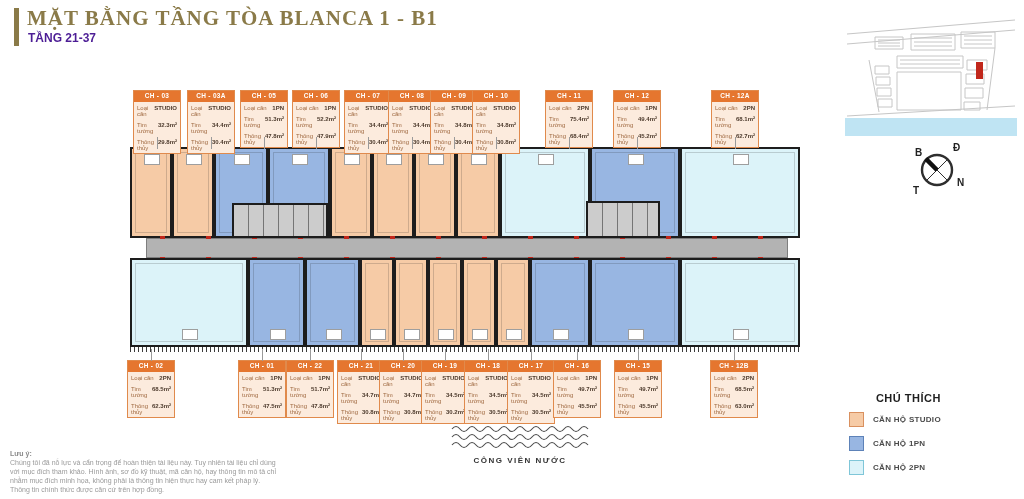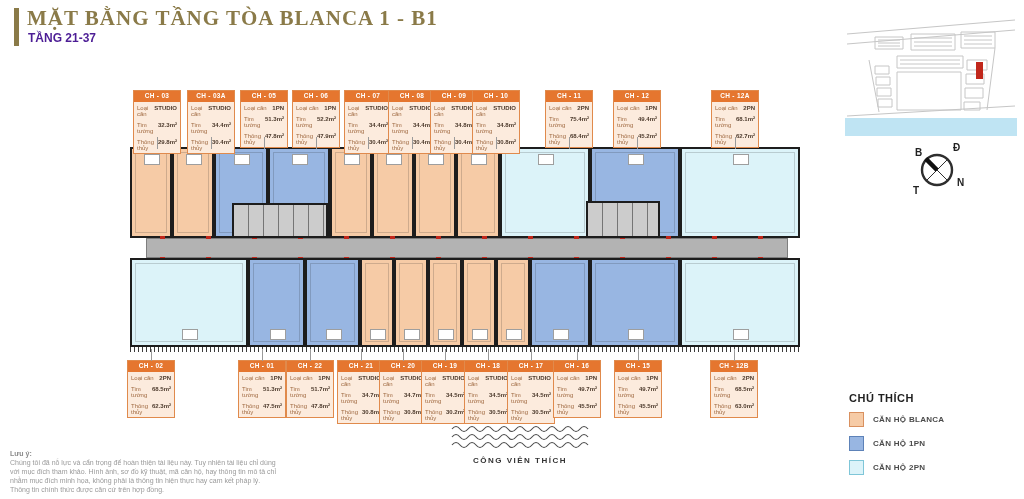--- a/index.html
+++ b/index.html
@@ -34,21 +34,21 @@
     border:1px solid #7e7e7e;box-sizing:border-box;}
   .door-ticks{position:absolute;left:30px;right:30px;height:3px;
     background:repeating-linear-gradient(90deg,#c1271b 0 5px,transparent 5px 46px);}
   .core{position:absolute;background:#cccccc;border:2px solid #1d1d1d;box-sizing:border-box;
     background-image:repeating-linear-gradient(90deg,transparent 0 14px,rgba(30,30,30,.5) 14px 15px);}
   .hatch{position:absolute;left:0;right:0;height:5px;
     background:repeating-linear-gradient(90deg,#3c3c3c 0 1px,transparent 1px 4px);}
 
   
   #legend{position:absolute;left:849px;top:392px;}
-  .legend-title{font-size:11px;font-weight:bold;color:#1f1f1f;margin-bottom:8px;letter-spacing:.5px;}
+  .legend-title{font-size:11px;font-weight:bold;color:#1f1f1f;margin-bottom:8px;letter-spacing:.5px;text-align:right;}
   .legend-row{display:flex;align-items:center;margin-bottom:9px;}
   .legend-swatch{width:15px;height:15px;box-sizing:border-box;margin-right:9px;}
   .legend-label{font-size:8px;font-weight:bold;color:#4a4a4a;letter-spacing:.3px;}
 
   
   #waterpark{position:absolute;left:440px;top:424px;width:160px;text-align:center;}
   #waterpark .wp-label{font-size:8px;font-weight:bold;color:#333;letter-spacing:1.5px;margin-top:2px;}
 
   
   #disclaimer{position:absolute;left:10px;top:449px;width:345px;font-size:7px;color:#9a9a9a;line-height:1.3;}
@@ -497,41 +497,41 @@
           <span class="uval">63.0m²</span>
         </div>
       </div>
       <div class="leader" style="left: 734px; top: 349px; height: 12px;"></div>
     </div>
 
   <div id="legend">
     <div class="legend-title">CHÚ THÍCH</div>
     <div class="legend-row">
       <div class="legend-swatch" id="sw0" style="background: rgb(246, 203, 166); border: 1px solid rgb(217, 144, 95);"></div>
-      <div class="legend-label">CĂN HỘ BLANCA</div>
+      <div class="legend-label">CĂN HỘ STUDIO</div>
     </div>
     <div class="legend-row">
       <div class="legend-swatch" id="sw1" style="background: rgb(152, 182, 226); border: 1px solid rgb(93, 130, 184);"></div>
       <div class="legend-label">CĂN HỘ 1PN</div>
     </div>
     <div class="legend-row">
       <div class="legend-swatch" id="sw2" style="background: rgb(220, 243, 249); border: 1px solid rgb(127, 198, 216);"></div>
       <div class="legend-label">CĂN HỘ 2PN</div>
     </div>
   </div>
 
   <div id="waterpark">
     <svg width="140" height="26" viewBox="0 0 140 26">
       <g stroke="#4a4a4a" stroke-width="1.2" fill="none">
         <path d="M2,5 q4,-5 8,0 t8,0 t8,0 t8,0 t8,0 t8,0 t8,0 t8,0 t8,0 t8,0 t8,0 t8,0 t8,0 t8,0 t8,0 t8,0 t8,0"></path>
         <path d="M2,13 q4,-5 8,0 t8,0 t8,0 t8,0 t8,0 t8,0 t8,0 t8,0 t8,0 t8,0 t8,0 t8,0 t8,0 t8,0 t8,0 t8,0 t8,0"></path>
         <path d="M2,21 q4,-5 8,0 t8,0 t8,0 t8,0 t8,0 t8,0 t8,0 t8,0 t8,0 t8,0 t8,0 t8,0 t8,0 t8,0 t8,0 t8,0 t8,0"></path>
       </g>
     </svg>
-    <div class="wp-label">CÔNG VIÊN THÍCH</div>
+    <div class="wp-label">CÔNG VIÊN NƯỚC</div>
   </div>
 
   <div id="disclaimer">
     <div class="dz-title">Lưu ý:</div>
     <div>Chúng tôi đã nỗ lực và cẩn trọng để hoàn thiện tài liệu này. Tuy nhiên tài liệu chỉ dùng</div>
     <div>với mục đích tham khảo. Hình ảnh, sơ đồ kỹ thuật, mã căn hộ, hay thông tin mô tả chỉ</div>
     <div>nhằm mục đích minh họa, không phải là thông tin hiện thực hay cam kết pháp lý.</div>
     <div>Thông tin chính thức được căn cứ trên hợp đồng.</div>
   </div>
 

